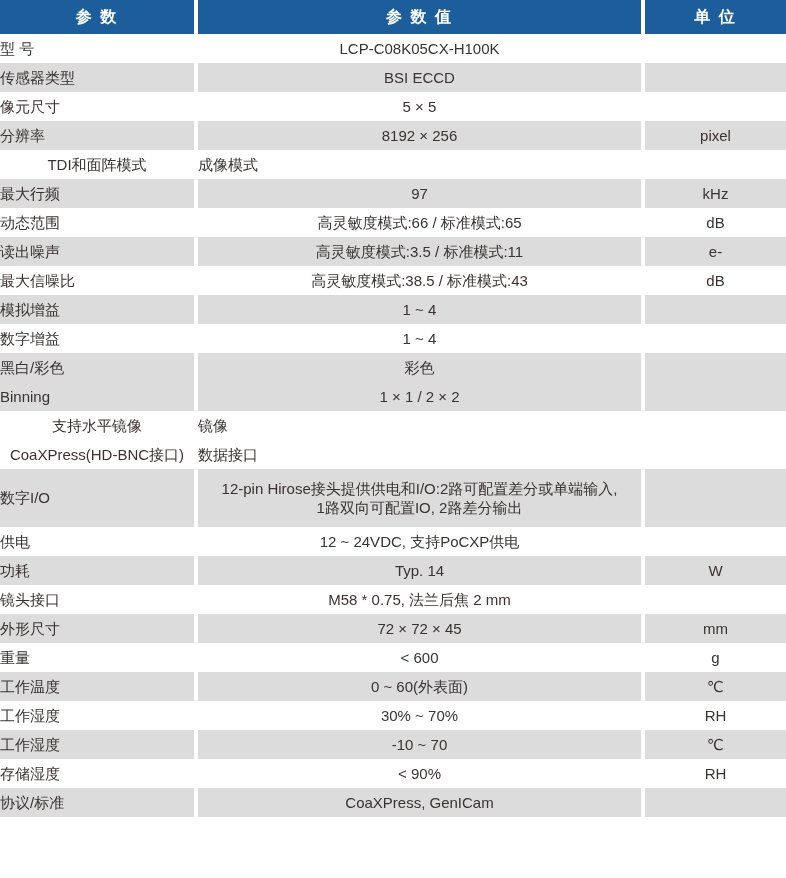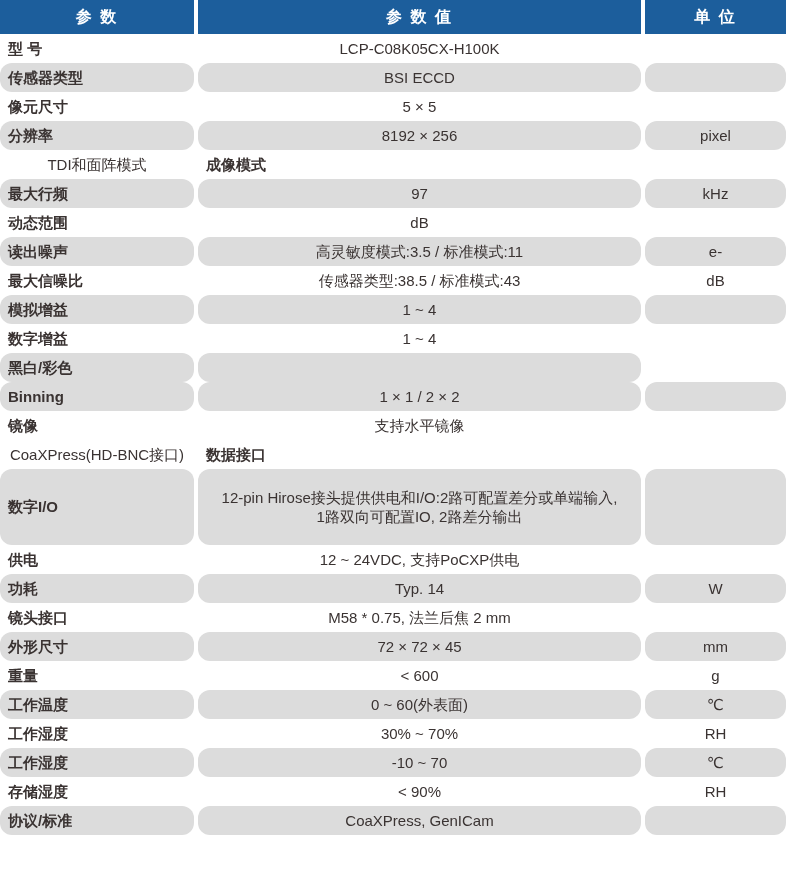--- a/index.html
+++ b/index.html
@@ -12,48 +12,47 @@
     overflow: hidden;
   }
   .spec-table { width: 786px; }
   .tr {
     display: grid;
     grid-template-columns: 194px 443px 141px;
     column-gap: 4px;
     height: 29px;
   }
   .tr.header-row { height: 34px; margin-bottom: 0; }
-  .tr.tall { height: 76px; }
+  .tr.tall { height: 58px; }
   .cell {
     display: flex;
     align-items: center;
     justify-content: center;
     font-size: 15px;
     font-weight: 500;
     text-align: center;
     white-space: pre-line;
     line-height: 1.3;
     overflow: hidden;
   }
   .cell.param {
     justify-content: flex-start;
     text-align: center;
-    padding-left: 8px;
-    font-weight: bold;
+    padding-left: 0;
   }
   .header-row .cell {
     background: var(--header-bg, #1c5e9c);
     color: #ffffff;
     font-weight: bold;
     font-size: 16px;
     letter-spacing: 2px;
     justify-content: center;
     padding-left: 0;
   }
-  .tr.alt .cell { background: var(--alt-row-bg, #dcdcdc); border-radius: 12px; }
+  .tr.alt .cell { background: var(--alt-row-bg, #dcdcdc); }
 </style>
 </head>
 <body style="--header-bg: #1c5e9c; --alt-row-bg: #dcdcdc; --text-color: #3a3332;">
 
 <div class="spec-table">
   <div class="tr header-row">
     <div class="cell">参 数</div>
     <div class="cell">参 数 值</div>
     <div class="cell">单 位</div>
   </div>
@@ -82,54 +81,56 @@
         <div class="cell param">成像模式</div>
         <div class="cell unit"></div>
       </div>
       <div class="tr alt">
         <div class="cell param">最大行频</div>
         <div class="cell value">97</div>
         <div class="cell unit">kHz</div>
       </div>
       <div class="tr">
         <div class="cell param">动态范围</div>
+        <div class="cell value">高灵敏度模式:66 / 标准模式:65</div>
         <div class="cell unit">dB</div>
       </div>
       <div class="tr alt">
         <div class="cell param">读出噪声</div>
         <div class="cell value">高灵敏度模式:3.5 / 标准模式:11</div>
         <div class="cell unit">e-</div>
       </div>
       <div class="tr">
         <div class="cell param">最大信噪比</div>
-        <div class="cell value">传感器类型:38.5 / 标准模式:43</div>
+        <div class="cell value">高灵敏度模式:38.5 / 标准模式:43</div>
         <div class="cell unit">dB</div>
       </div>
       <div class="tr alt">
         <div class="cell param">模拟增益</div>
         <div class="cell value">1 ~ 4</div>
         <div class="cell unit"></div>
       </div>
       <div class="tr">
         <div class="cell param">数字增益</div>
         <div class="cell value">1 ~ 4</div>
         <div class="cell unit"></div>
       </div>
       <div class="tr alt">
         <div class="cell param">黑白/彩色</div>
+        <div class="cell value">彩色</div>
         <div class="cell unit"></div>
       </div>
       <div class="tr alt">
         <div class="cell param">Binning</div>
         <div class="cell value">1 × 1 / 2 × 2</div>
         <div class="cell unit"></div>
       </div>
       <div class="tr">
+        <div class="cell value">支持水平镜像</div>
         <div class="cell param">镜像</div>
-        <div class="cell value">支持水平镜像</div>
         <div class="cell unit"></div>
       </div>
       <div class="tr">
         <div class="cell value">CoaXPress(HD-BNC接口)</div>
         <div class="cell param">数据接口</div>
         <div class="cell unit"></div>
       </div>
       <div class="tr alt tall">
         <div class="cell param">数字I/O</div>
         <div class="cell value">12-pin Hirose接头提供供电和I/O:2路可配置差分或单端输入,

